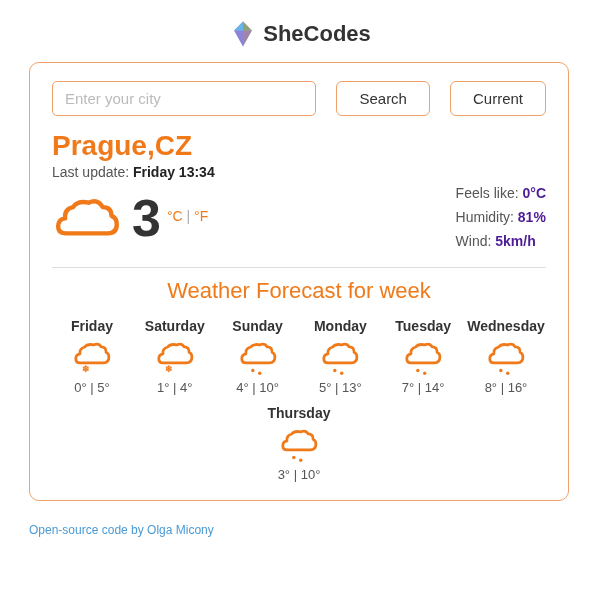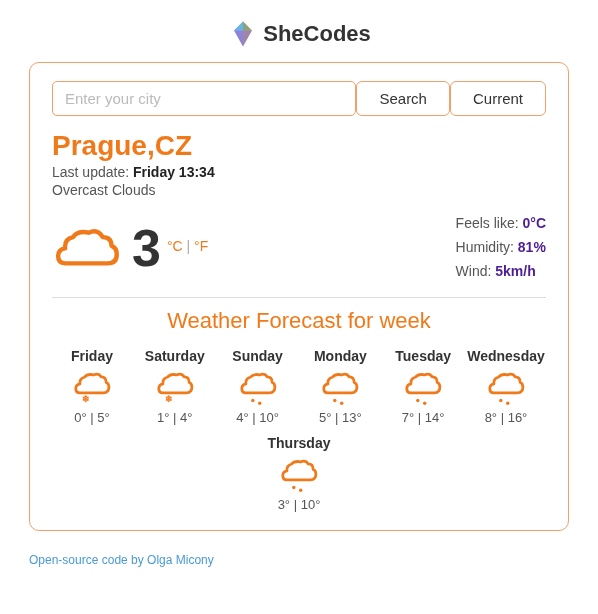--- a/index.html
+++ b/index.html
@@ -30,21 +30,21 @@
     }
     .main-card {
       border: 1.5px solid #f0a06a;
       border-radius: 10px;
       width: 540px;
       padding: 18px 22px 18px 22px;
       background: #fff;
     }
     .search-row {
       display: flex;
-      gap: 0;
+      gap: 20px;
       margin-bottom: 14px;
     }
     .city-input {
       flex: 1;
       border: 1.5px solid #f0a06a;
       border-radius: 5px;
       padding: 8px 12px;
       font-size: 15px;
       color: #aaa;
       outline: none;
@@ -196,21 +196,20 @@
     <button class="btn">Current</button>
   </div>
 
   <div class="city-name">Prague,CZ</div>
 
   <div class="last-update">
     <span>Last update:</span>
     <b>Friday 13:34</b>
   </div>
 
-  <div class="weather-desc">Overcast Clouds</div>
 
   <div class="current-weather-row">
 
     <svg class="cloud-icon-large" viewBox="0 0 80 65">
       <path class="cloud-svg" d="M15,50 Q7,50 7,42 Q7,34 15,33 Q14,22 24,20 Q30,12 42,15 Q52,10 58,20 Q68,20 68,30 Q74,32 74,40 Q74,50 64,50 Z" stroke-linejoin="round" stroke-linecap="round"></path>
     </svg>
 
     <div class="temp-block">
       <span class="temp-number">3</span>
       <div class="temp-unit-toggle">

